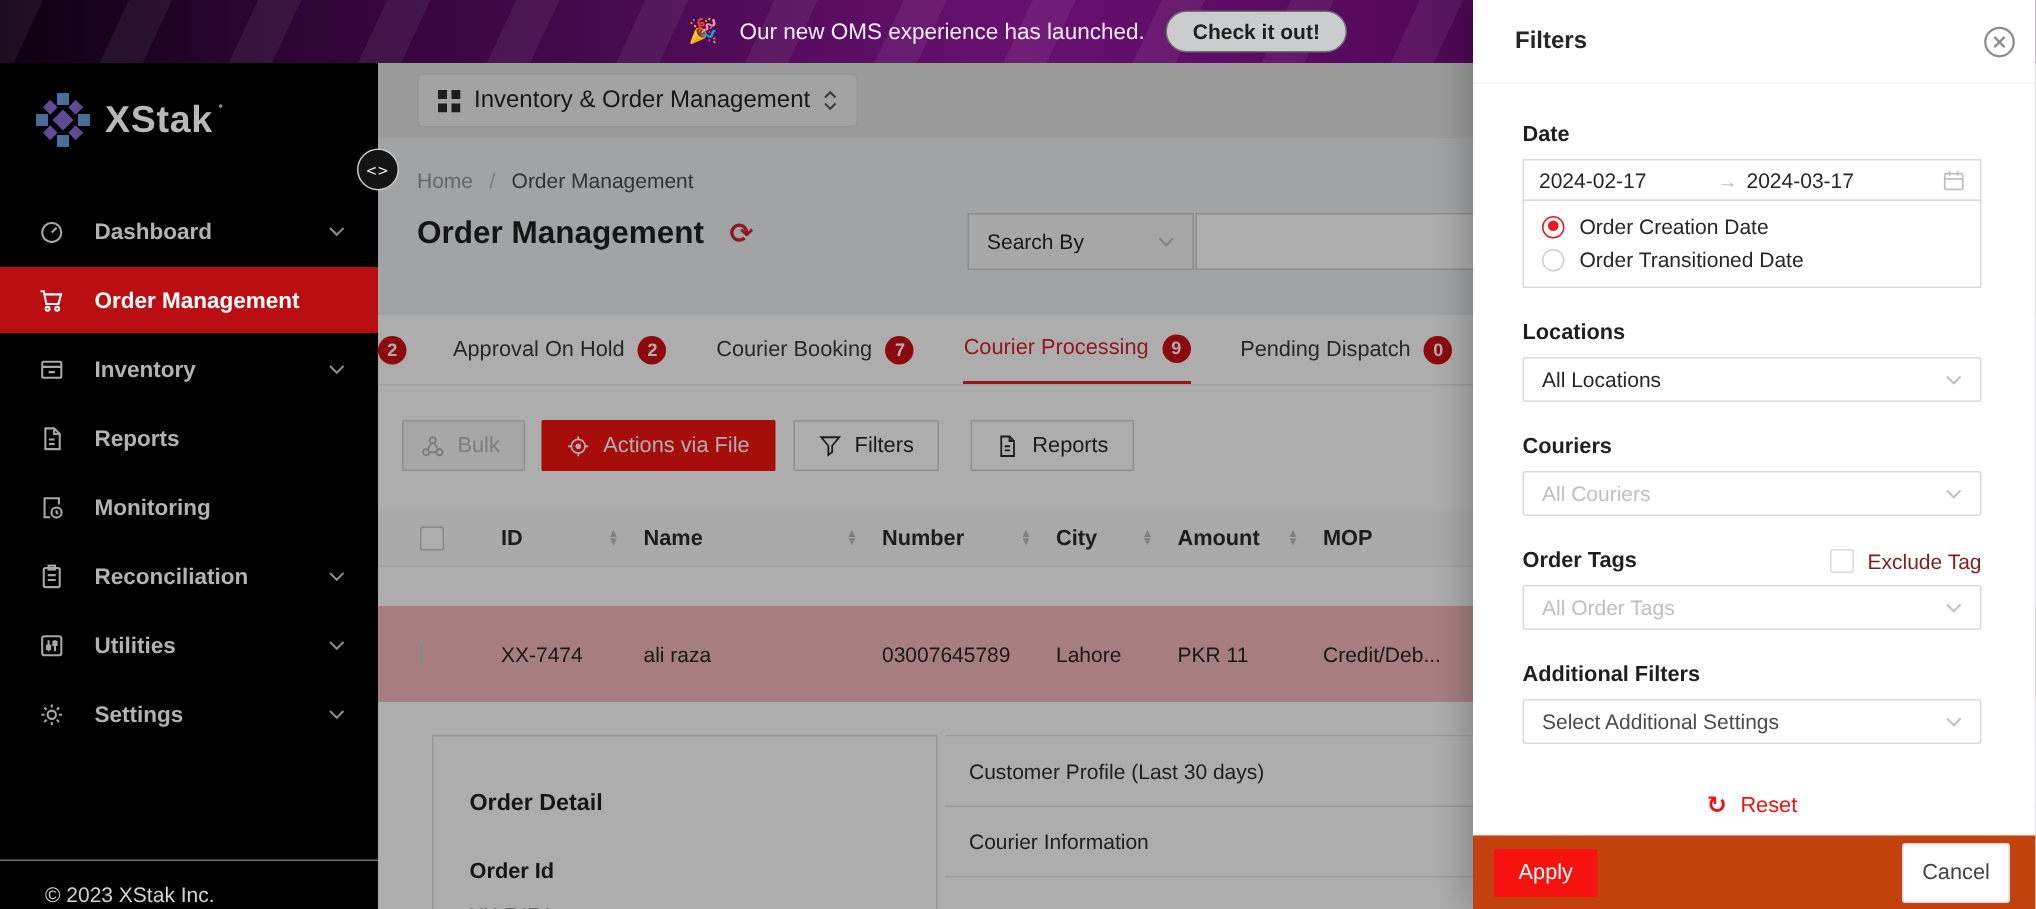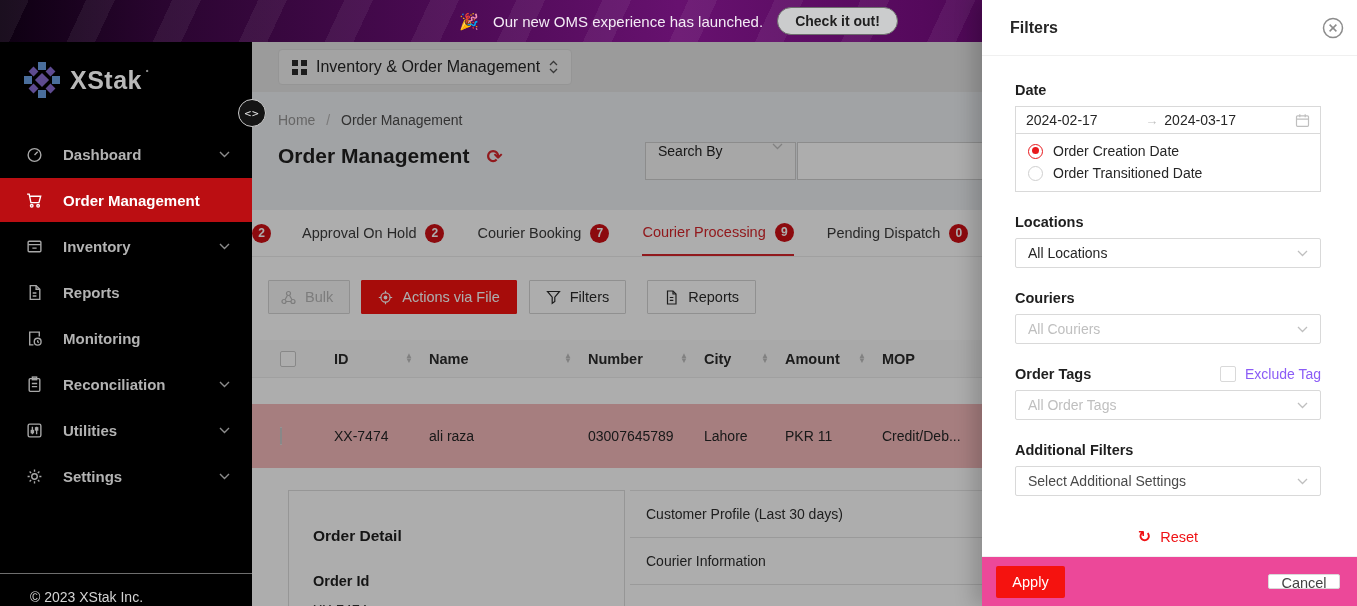--- a/index.html
+++ b/index.html
@@ -49,21 +49,21 @@
   .breadcrumb { position:absolute; left:26px; top:70px; font-size:14px; }
   .bc-home { color:#969696; cursor:pointer; }
   .bc-sep { color:#b5b5b5; margin:0 7px; }
   .bc-cur { color:#4c4c4c; }
 
   .page-title-row { position:absolute; left:26px; top:102px; display:flex; align-items:center; gap:17px; }
   .page-title { font-size:21px; font-weight:700; color:#1f1f1f; }
   .refresh-ico { color:#d6262b; font-size:19px; font-weight:700; font-family:"DejaVu Sans",sans-serif; cursor:pointer; }
 
   .searchby { position:absolute; left:393px; top:100px; width:151px; height:38px; background:#f6f6f6;
-    border:1px solid #cfcfcf; display:flex; justify-content:space-between; padding:0 12px; cursor:pointer; }
+    border:1px solid #cfcfcf; display:flex; align-items:center; justify-content:space-between; padding:0 12px; cursor:pointer; }
   .searchby .sb-label { font-size:14px; color:#262626; }
   .search-input { position:absolute; left:545px; top:100px; width:360px; height:38px; background:#fff;
     border:1px solid #cfcfcf; display:flex; align-items:center; justify-content:flex-end; padding:0 12px; }
   .char-count { font-size:14px; color:#8c8c8c; }
 
   .card { position:absolute; left:0; top:168px; width:100%; height:396px; background:#fff; }
   .tabs { position:relative; height:47px; border-bottom:1px solid #ececec; display:flex; align-items:center;
     gap:33px; padding-left:50px; overflow:hidden; }
   .tab { display:flex; align-items:center; gap:9px; height:100%; font-size:14.5px; color:#3c3c3c; cursor:pointer; white-space:nowrap; }
   .tab .badge { min-width:19px; height:19px; border-radius:10px; background:#cf1016; color:#fff; font-size:12px;
@@ -125,30 +125,30 @@
   .f-section { margin-top:22px; }
   .select { margin-top:8px; height:30px; border:1px solid #d9d9d9; border-radius:2px; display:flex;
     align-items:center; justify-content:space-between; padding:0 12px; cursor:pointer; background:#fff; }
   .select .sel-val { font-size:14px; color:#262626; }
   .select.dis .sel-val { color:#bfbfbf; }
   .select.mid .sel-val { color:#4a4a4a; }
   .sel-chev { width:11px; height:7px; color:#bfbfbf; }
   .label-row { display:flex; align-items:center; justify-content:space-between; }
   .exclude { display:flex; align-items:center; gap:9px; cursor:pointer; }
   .exclude .checkbox { border-color:#d9d9d9; }
-  .exclude-lab { font-size:14px; color:#8b5cf6; }
+  .exclude-lab { font-size:14px; color:#7f1d1d; }
   .reset-row { margin-top:31px; display:flex; align-items:center; justify-content:center; gap:9px;
     color:#ef1215; cursor:pointer; }
   .reset-ico { font-size:16px; font-weight:700; font-family:"DejaVu Sans",sans-serif; }
   .reset-lab { font-size:14.5px; }
   .dr-foot { position:absolute; left:0; bottom:0; width:100%; height:50px; border-top:1px solid #f0f0f0;
-    display:flex; align-items:center; justify-content:space-between; padding:0 17px 0 14px; background:#ec4899; }
+    display:flex; align-items:center; justify-content:space-between; padding:0 17px 0 14px; background:#c2410c; }
   .apply-btn { width:69px; height:32px; background:#f5120f; color:#fff; border:none; border-radius:2px;
     font-size:14.5px; cursor:pointer; font-family:inherit; }
-  .cancel-btn { width:72px; height:15px; background:#fff; color:#434343; border:1px solid #d9d9d9;
+  .cancel-btn { width:72px; height:40px; background:#fff; color:#434343; border:1px solid #d9d9d9;
     border-radius:2px; font-size:14.5px; cursor:pointer; font-family:inherit; }
 </style>
 </head>
 <body>
 
 <div class="frame">
 
   <div class="banner">
     <span class="banner-emoji">🎉</span>
     <span class="banner-text">Our new OMS experience has launched.</span>

